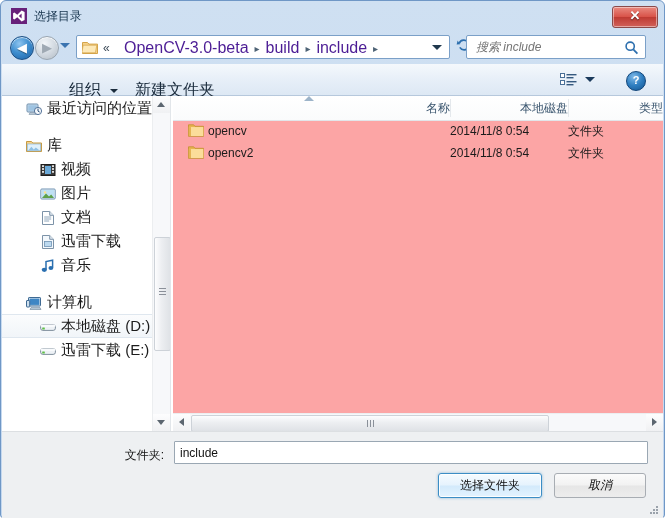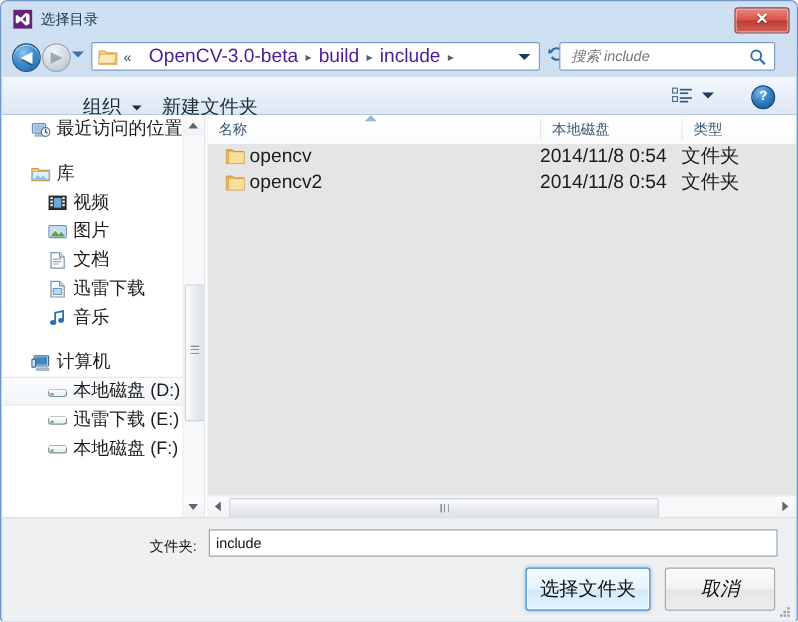--- a/index.html
+++ b/index.html
@@ -375,21 +375,22 @@
     background: #ffffff;
     border-left: 1px solid #e2e6ea;
     cursor: col-resize;
   }
 
   
   #filelist {
     position: absolute;
     left: 171px; top: 0;
     width: 490px; height: 335px;
-    background: #e5e5e5;
+    background: #fca5a5;
+    text-align: right;
   }
   #colhead {
     position: absolute;
     left: 0; top: 0;
     width: 490px; height: 24px;
     background: linear-gradient(to bottom, #ffffff 0%, #fafbfc 100%);
     border-bottom: 1px solid #e2e6ea;
   }
   .col {
     position: absolute;
@@ -423,21 +424,21 @@
   .row {
     position: relative;
     height: 22px;
     cursor: default;
   }
   .cell {
     position: absolute;
     top: 0;
     height: 22px;
     line-height: 22px;
-    font-size: 16px;
+    font-size: 12px;
     color: #1b1b1b;
     white-space: nowrap;
   }
   .cell.name  { left: 35px; }
   .cell.date  { left: 277px; color: #1b1b1b; }
   .cell.type  { left: 395px; color: #1b1b1b; }
   .row .ficon {
     position: absolute;
     left: 15px; top: 3px;
     width: 16px; height: 15px;
@@ -513,24 +514,24 @@
     border-radius: 1px;
     padding: 0 5px;
     font-family: "Liberation Sans", sans-serif;
     font-size: 12px;
     color: #111;
     outline: 0;
   }
   .dlgbtn {
     position: absolute;
     top: 41px;
-    height: 36px;
+    height: 25px;
     box-sizing: border-box;
     font-family: "Liberation Sans", sans-serif;
-    font-size: 16px;
+    font-size: 12px;
     color: #0d0d0d;
     cursor: pointer;
     border-radius: 3px;
   }
   #btn-select {
     left: 436px;
     width: 104px;
     border: 1px solid #3c8dc5;
     background: linear-gradient(to bottom, #f5fbff 0%, #e6f3fd 48%, #d3eafb 52%, #e3f3ff 100%);
     box-shadow: 0 0 0 1px rgba(255,255,255,0.9) inset, 0 0 3px rgba(60,141,197,0.55);
@@ -733,28 +734,20 @@
             <span class="nlabel">本地磁盘 (D:)</span>
           </div>
           <div class="nav-item lvl2">
             <span class="nicon"><svg width="16" height="16" viewBox="0 0 16 16">
                 <rect x="0.6" y="5.6" width="14.8" height="5.8" rx="2.2" fill="#eef2f6" stroke="#7f8e9c"></rect>
                 <rect x="0.6" y="5.6" width="14.8" height="2.4" rx="1.6" fill="#f8fafc"></rect>
                 <rect x="2.2" y="8.6" width="2.6" height="1.9" rx=".3" fill="#5fbf48"></rect>
               </svg></span>
             <span class="nlabel">迅雷下载 (E:)</span>
           </div>
-          <div class="nav-item lvl2">
-            <span class="nicon"><svg width="16" height="16" viewBox="0 0 16 16">
-                <rect x="0.6" y="5.6" width="14.8" height="5.8" rx="2.2" fill="#eef2f6" stroke="#7f8e9c"></rect>
-                <rect x="0.6" y="5.6" width="14.8" height="2.4" rx="1.6" fill="#f8fafc"></rect>
-                <rect x="2.2" y="8.6" width="2.6" height="1.9" rx=".3" fill="#5fbf48"></rect>
-              </svg></span>
-            <span class="nlabel">本地磁盘 (F:)</span>
-          </div>
         </div>
 
       <div id="sb-scroll">
         <div class="sb-arrow up">
             <i></i>
           </div>
         <div id="sb-thumb">
             <span class="grip"></span>
           </div>
         <div class="sb-arrow down">

